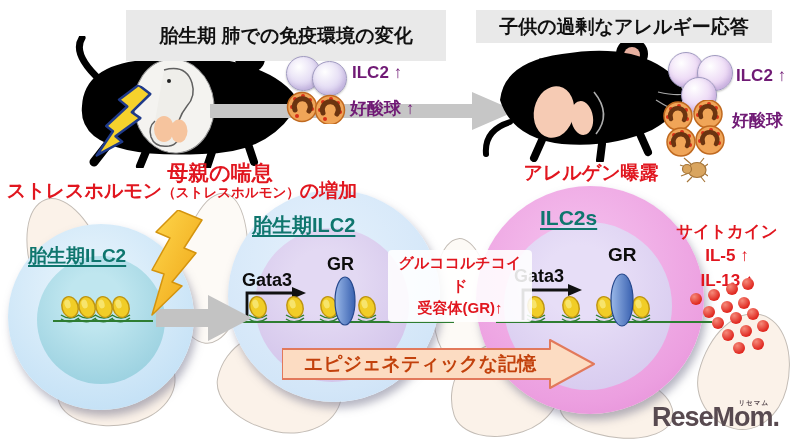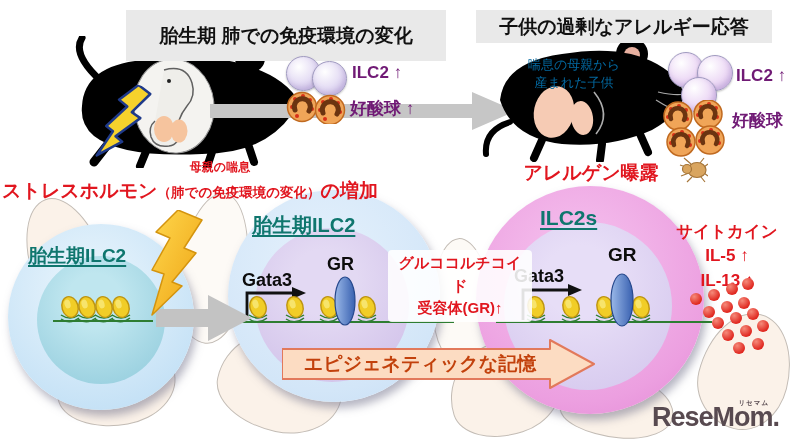--- a/index.html
+++ b/index.html
@@ -32,21 +32,21 @@
   .cyto{position:absolute;text-align:center;line-height:1.45;}
   .dot{position:absolute;width:12px;height:12px;border-radius:50%;
     background:radial-gradient(circle at 35% 30%,#f58a7a,#e02820 70%);}
   
   .ilc2c{position:absolute;border-radius:50%;border:1px solid #a09ac0;
     background:radial-gradient(circle at 36% 30%,#ffffff,#e4dcf4 52%,#cdbde8);
     box-shadow:inset -2px -3px 5px rgba(150,130,190,.35),0 1px 2px rgba(0,0,0,.25);}
   .ilc2c.pink{background:radial-gradient(circle at 36% 30%,#ffffff,#eedcf6 50%,#d9b7ea);}
   .cells-label{position:absolute;font-weight:bold;color:#701a75;font-size:17px;white-space:nowrap;}
   
-  .mouse-cap{position:absolute;color:#0369a1;font-weight:normal;font-size:13px;line-height:1.35;text-align:center;}
+  .mouse-cap{position:absolute;color:#000000;font-weight:normal;font-size:10px;line-height:1.35;text-align:center;}
   
   .mem-label{position:absolute;font-weight:bold;color:#c2410c;font-size:19px;text-align:center;white-space:nowrap;}
   
   .logo{position:absolute;color:#584a50;font-weight:bold;font-size:27px;letter-spacing:-1px;}
   .logo .ruby{position:absolute;top:-3px;right:10px;font-size:6.5px;letter-spacing:1px;font-weight:bold;}
 </style>
 </head>
 <body>
 
 <div class="stage">
@@ -288,23 +288,23 @@
       <circle cx="9" cy="9" r="2" fill="#d83018"></circle>
         <circle cx="17" cy="6" r="2" fill="#d83018"></circle>
       <circle cx="24" cy="10" r="2" fill="#d83018"></circle>
         <circle cx="6" cy="17" r="2" fill="#d83018"></circle>
       <circle cx="25" cy="19" r="2" fill="#d83018"></circle>
       <path d="M9,19 A7.5,7.5 0 1 1 22,20" fill="none" stroke="#6b3410" stroke-width="4.5" stroke-linecap="round"></path>
     </g>
   </svg>
   <div class="cells-label" style="left:732px;top:109px;">好酸球 ↑</div>
 
-  <div class="red abs" style="left:150px;top:159px;width:140px;text-align:center;font-size:12px;">母親の喘息</div>
+  <div class="red abs" style="left:150px;top:159px;width:140px;text-align:center;font-size:21px;">母親の喘息</div>
   <div class="abs" style="left:2px;top:178px;width:360px;text-align:center;white-space:nowrap;">
-    <span class="red" style="font-size:19px;">ストレスホルモン</span><span class="red" style="font-size:13.5px;">（肺での免疫環境の変化）</span><span class="red" style="font-size:19px;">の増加</span>
+    <span class="red" style="font-size:19px;">ストレスホルモン</span><span class="red" style="font-size:13.5px;">（ストレスホルモン）</span><span class="red" style="font-size:19px;">の増加</span>
   </div>
 
   <div class="red abs" style="left:505px;top:160px;width:172px;text-align:center;font-size:19px;">アレルゲン曝露</div>
   <svg class="abs" style="left:678px;top:156px;" width="30" height="27">
     <g stroke="#a6763a" stroke-width="1.2" fill="#d9a55f">
       <path d="M13,8 L6,2 M11,12 L2,9 M11,17 L3,20 M14,21 L9,26 M22,7 L26,2 M26,11 L30,8 M26,17 L30,20 M23,21 L27,26" fill="none"></path>
       <ellipse cx="19" cy="14" rx="9" ry="7.5"></ellipse>
       <circle cx="9" cy="13" r="4.5"></circle>
     </g>
   </svg>

